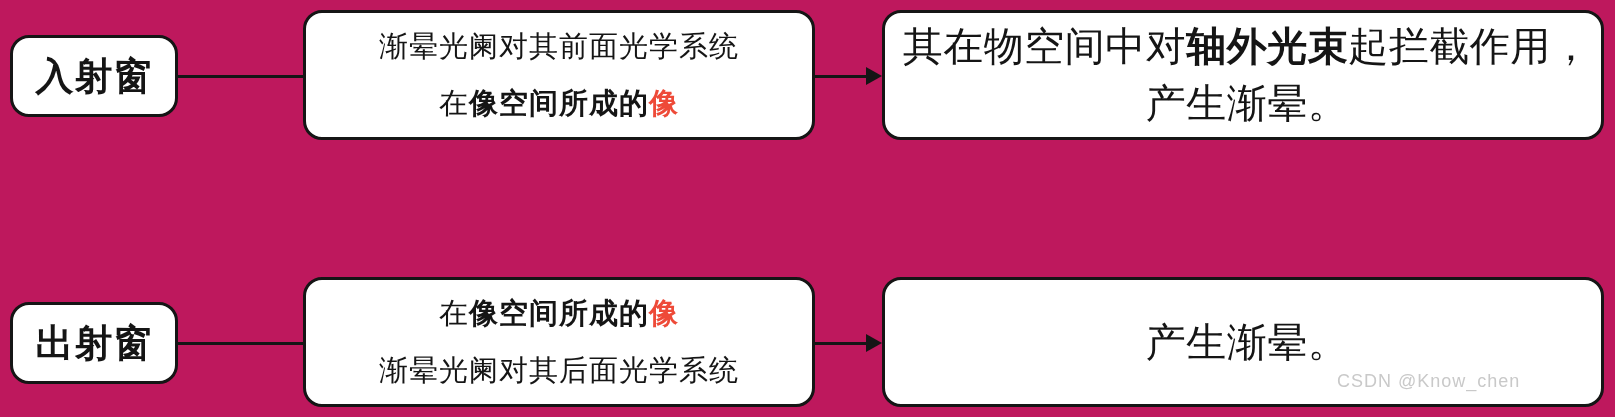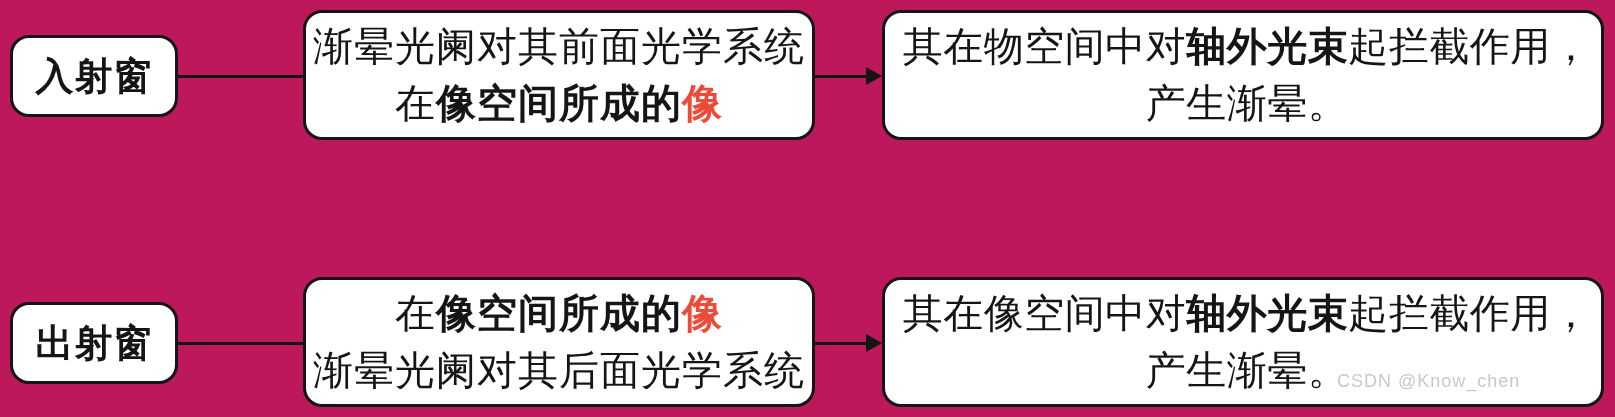--- a/index.html
+++ b/index.html
@@ -44,21 +44,21 @@
     height: 82px;
     font-size: 38px;
     font-weight: 700;
     letter-spacing: 1px;
   }
   .mid-box {
     left: 303px;
     top: 0px;
     width: 512px;
     height: 130px;
-    font-size: 40px;
+    font-size: 29px;
     line-height: 57px;
     letter-spacing: 1px;
   }
   .right-box {
     left: 882px;
     top: 0px;
     width: 722px;
     height: 130px;
     font-size: 40px;
     line-height: 57px;
@@ -132,20 +132,19 @@
       <span class="txt-line">出射窗</span>
     </div>
     <div class="hline"></div>
     <div class="box mid-box">
       <div class="txt-line"><span>在</span><span class="b">像空间所成的</span><span class="red">像</span></div>
       <div class="txt-line">渐晕光阑对其后面光学系统</div>
     </div>
     <div class="arrow-shaft"></div>
     <div class="arrow-head"></div>
     <div class="box right-box">
-      <div class="txt-line"><span>其在像空间中对</span><span class="b">轴外光束</span><span>起拦截作用，</span></div>
       <div class="txt-line">产生渐晕。</div>
     </div>
   </div>
 
   <div class="watermark">CSDN @Know_chen</div>
 
 </div>
 
 </body></html>

